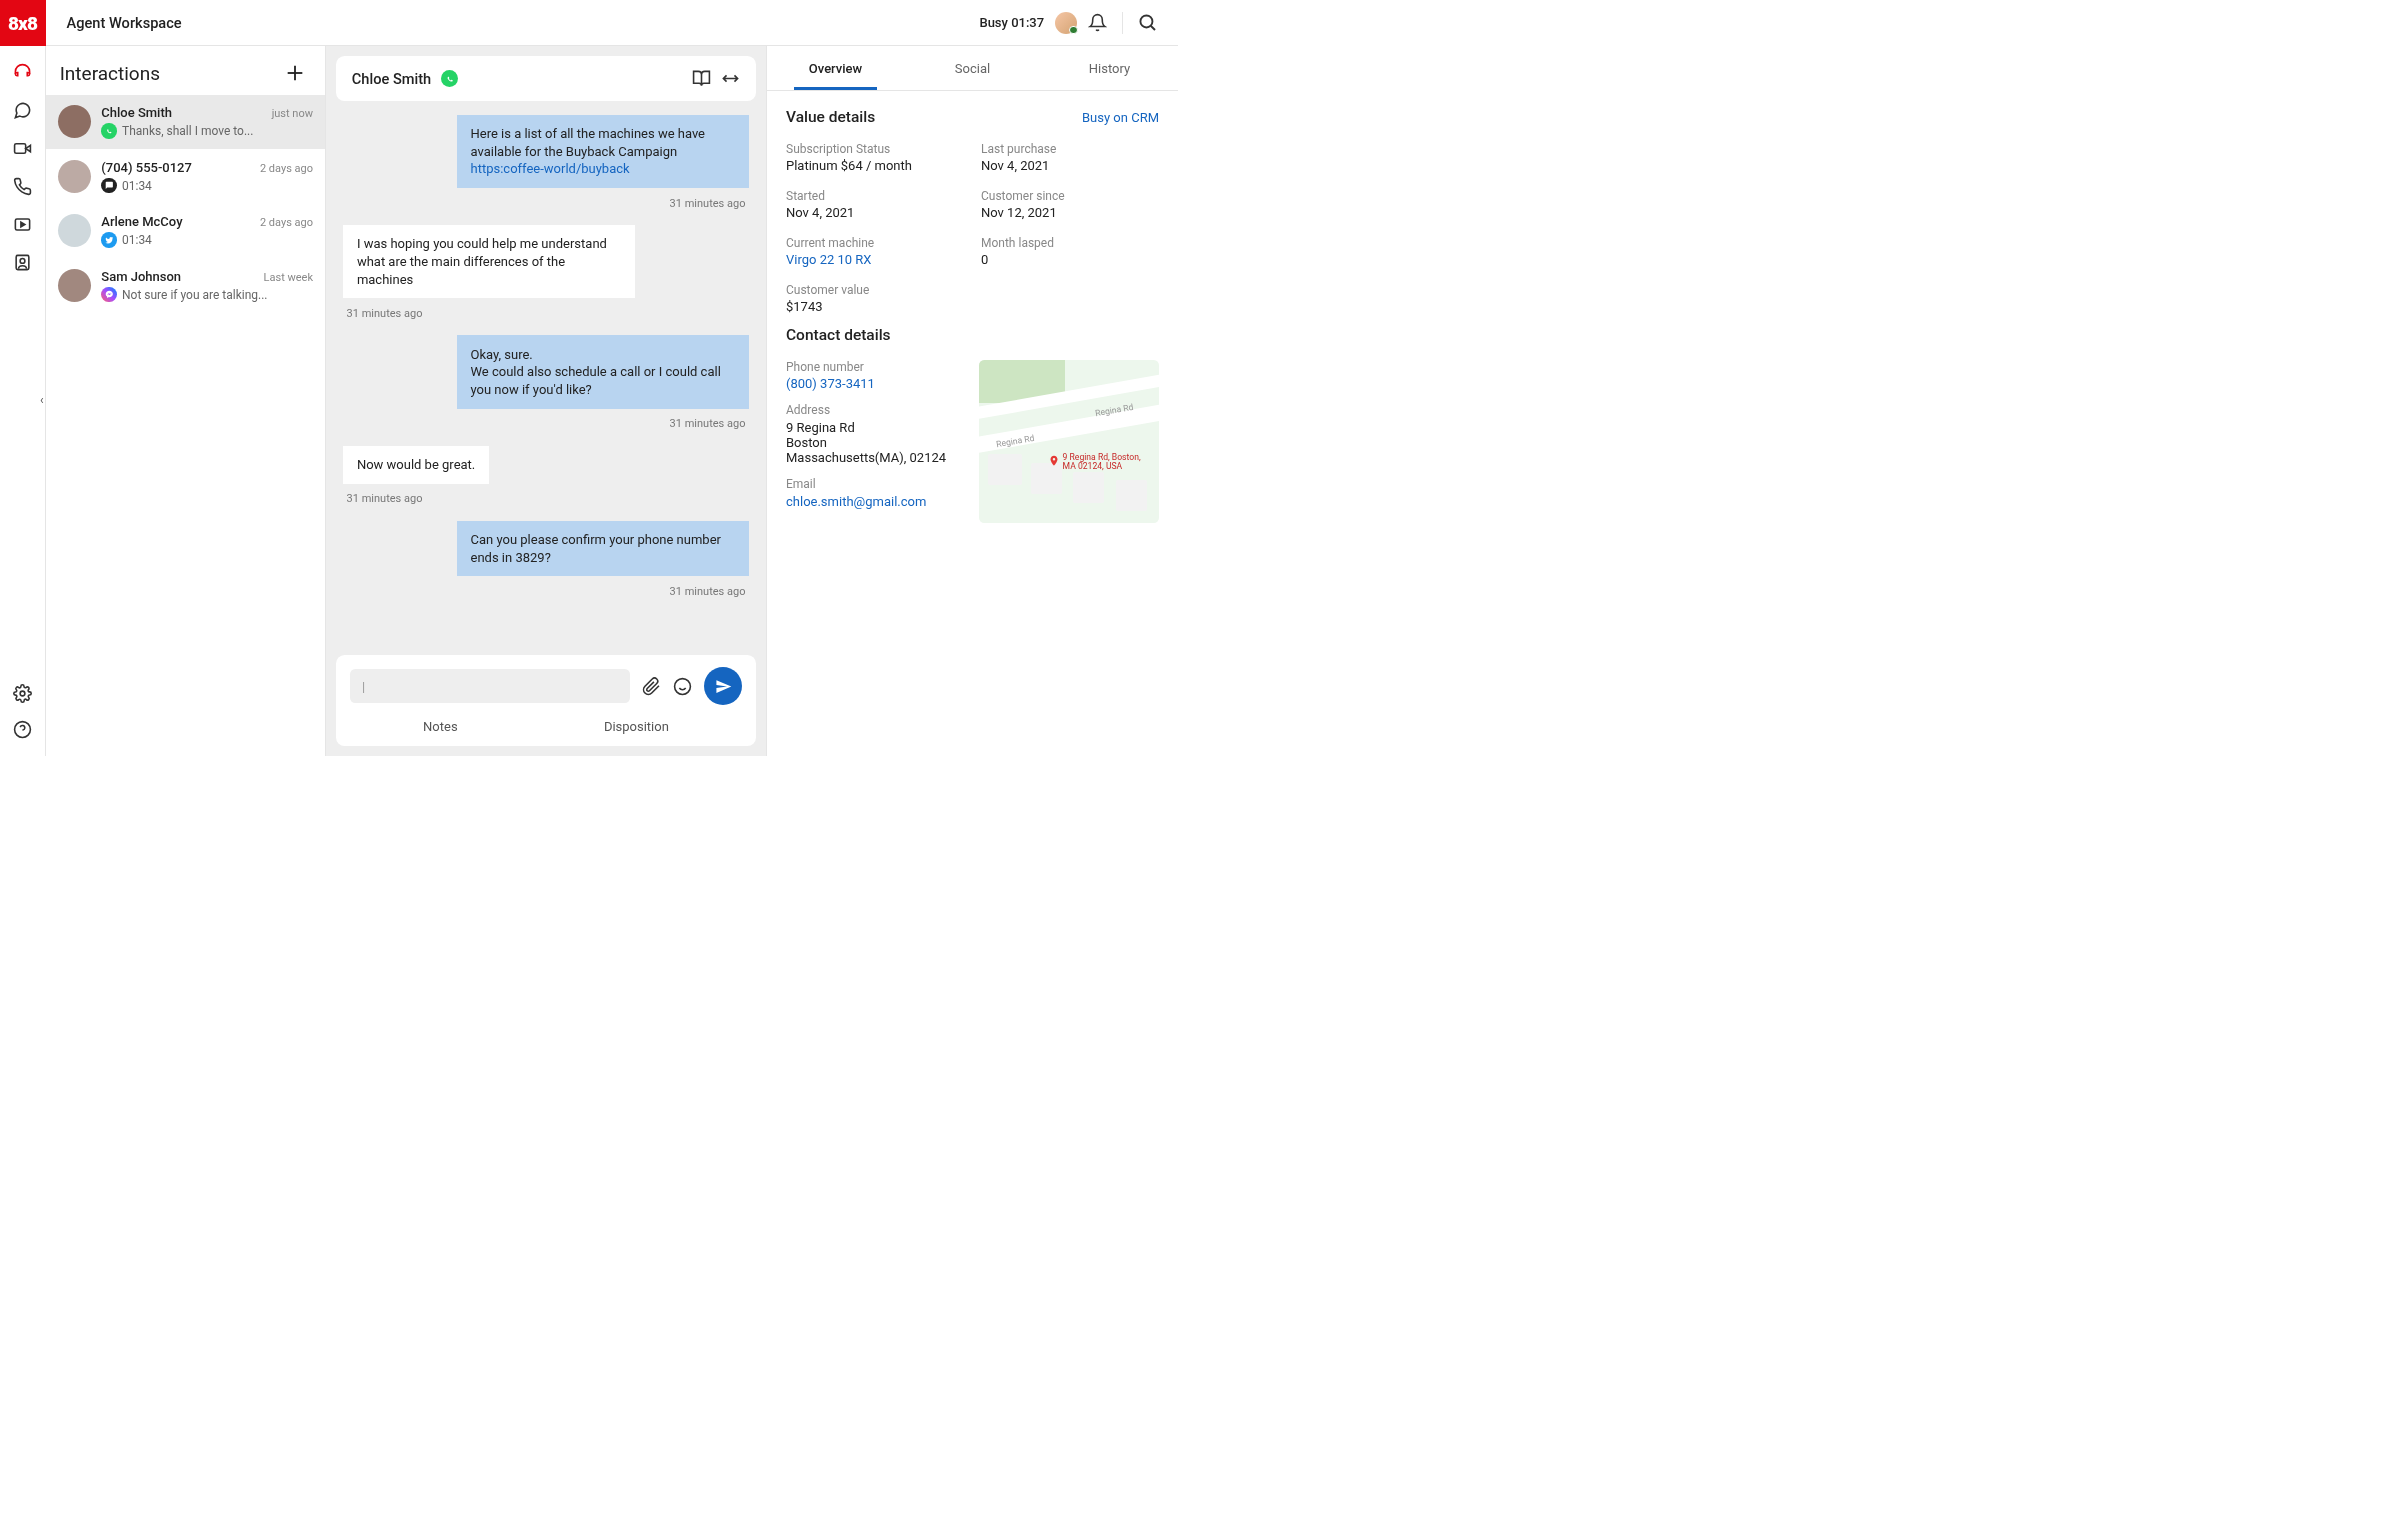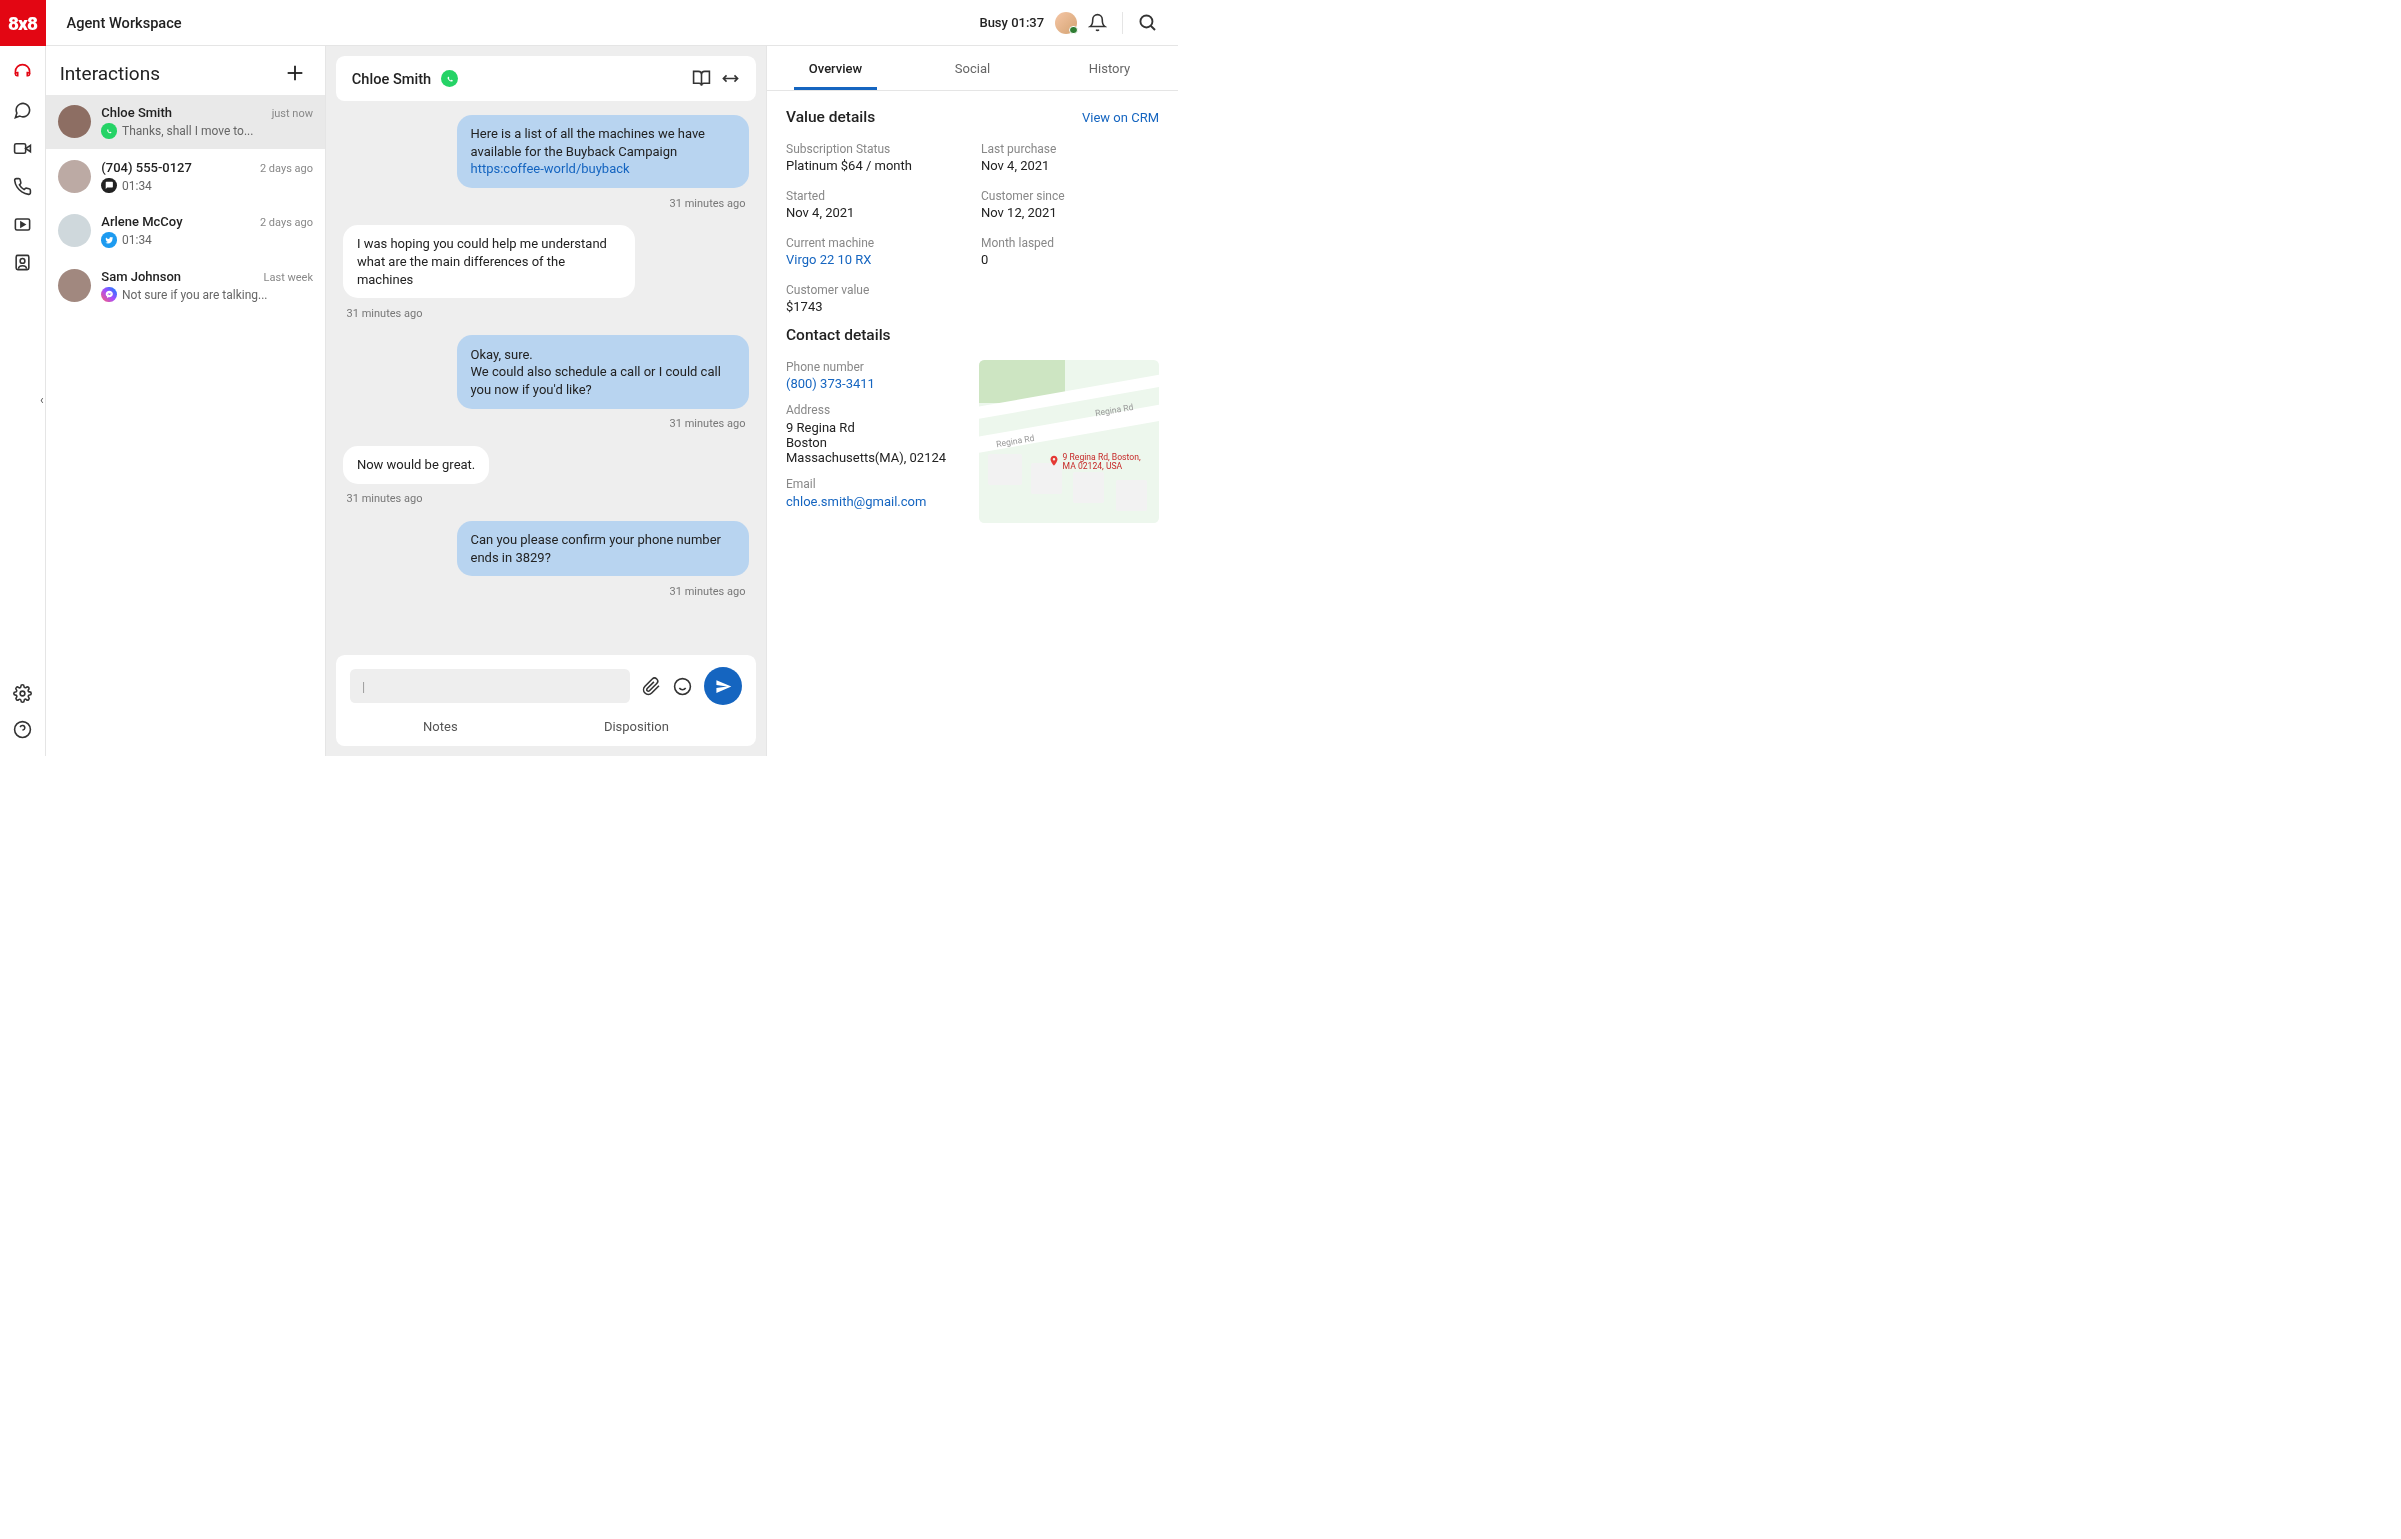--- a/index.html
+++ b/index.html
@@ -38,21 +38,21 @@
 .chan-sms{background:#222;color:#fff}
 .chan-twitter{background:#1d9bf0;color:#fff}
 .chan-messenger{background:linear-gradient(45deg,#ff5f6d,#a64dff,#0084ff);color:#fff}
 .chat{flex:1;background:#eee;display:flex;flex-direction:column;min-width:0;padding:10.3px}
 .chat-head{background:#fff;border-radius:8.6px;height:45px;display:flex;align-items:center;padding:0 15.5px;gap:10.3px}
 .chat-name{font-size:14.6px;font-weight:500}
 .chan-lg{width:17px;height:17px;border-radius:50%;display:inline-flex;align-items:center;justify-content:center}
 .chat-head-spacer{flex:1}
 .chat-hicon{color:#333;cursor:pointer}
 .chat-scroll{flex:1;overflow:auto;padding:13.7px 6.9px 6.9px;display:flex;flex-direction:column;gap:3.4px}
-.msg{max-width:292px;padding:10.3px 13.7px;border-radius:15px;font-size:13px;line-height:1.35}
+.msg{max-width:292px;padding:10.3px 13.7px;border-radius:0;font-size:13px;line-height:1.35}
 .msg.out{background:#b8d4f0;align-self:flex-end;color:#222}
 .msg.in{background:#fff;align-self:flex-start;color:#222}
 .msg-link{color:#1565c0;text-decoration:none}
 .msg-time{font-size:11px;color:#777;margin:5.2px 3.4px 12px}
 .msg-time.right{align-self:flex-end}
 .msg-time.left{align-self:flex-start}
 .composer{background:#fff;border-radius:8.6px;padding:12px 13.7px 0;display:flex;flex-direction:column}
 .comp-row{display:flex;align-items:center;gap:12px}
 .comp-input{flex:1;background:#eee;border:none;border-radius:5.2px;height:34px;padding:0 12px;font-size:13px;color:#333;outline:none}
 .comp-input::placeholder{color:#999}
@@ -312,21 +312,21 @@
 
       <div class="side">
         <div class="side-tabs">
           <div class="side-tab active">Overview</div>
           <div class="side-tab">Social</div>
           <div class="side-tab">History</div>
         </div>
         <div class="side-content">
           <div class="sect-head">
             <div class="sect-title">Value details</div>
-            <a class="crm-link">View on CRM</a>
+            <a class="crm-link">Busy on CRM</a>
           </div>
           <div class="grid2">
             <div>
                 <div class="field-label">Subscription Status</div>
                 <div class="field-value">Platinum   $64 / month</div>
               </div>
             <div>
                 <div class="field-label">Last purchase</div>
                 <div class="field-value">Nov 4, 2021</div>
               </div>

